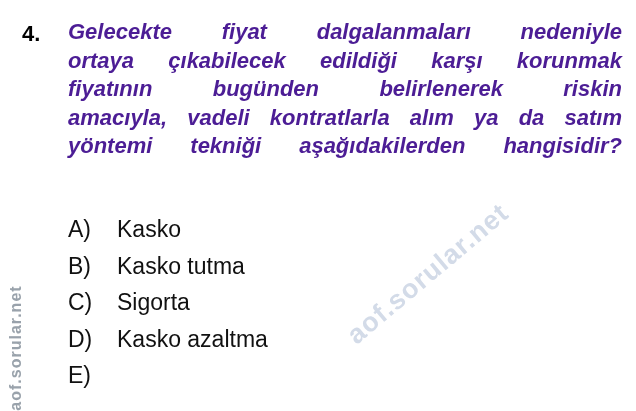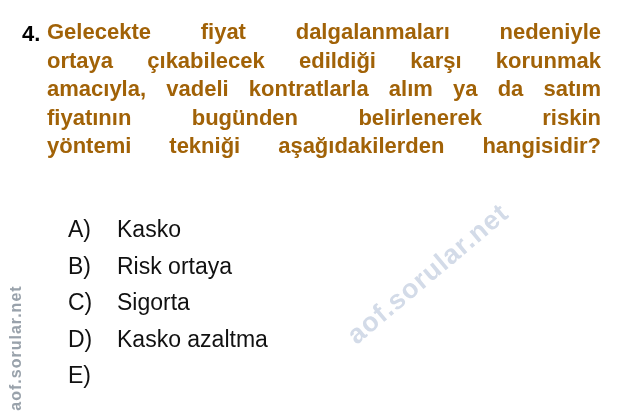--- a/index.html
+++ b/index.html
@@ -44,24 +44,25 @@
   .q-number {
     position: absolute;
     left: 22px;
     top: 21px;
     font-size: 22px;
     font-weight: bold;
     color: #000000;
   }
   .q-text {
     position: absolute;
-    left: 47px;
+    left: 68px;
     top: 18px;
     width: 554px;
-    color: #a16207;
+    color: #4c1d95;
+    font-style: italic;
   }
   .q-line {
     font-size: 22px;
     font-weight: bold;
     line-height: 28.5px;
     text-align: justify;
     text-align-last: justify;
     white-space: normal;
   }
 
@@ -94,33 +95,33 @@
 
   <div class="wm-diagonal" style="color: rgb(211, 219, 232);">aof.sorular.net</div>
 
   <div class="wm-side" style="color: rgb(153, 162, 171);">aof.sorular.net</div>
 
   <div class="q-number">4.</div>
 
   <div class="q-text">
     <div class="q-line">Gelecekte fiyat dalgalanmaları nedeniyle</div>
     <div class="q-line">ortaya çıkabilecek edildiği karşı korunmak</div>
+    <div class="q-line">fiyatının bugünden belirlenerek riskin</div>
     <div class="q-line">amacıyla, vadeli kontratlarla alım ya da satım</div>
-    <div class="q-line">fiyatının bugünden belirlenerek riskin</div>
     <div class="q-line">yöntemi tekniği aşağıdakilerden hangisidir?</div>
   </div>
 
   <div class="options">
     <div class="option-row">
       <span class="option-letter">A)</span>
       <span class="option-text">Kasko</span>
     </div>
     <div class="option-row">
       <span class="option-letter">B)</span>
-      <span class="option-text">Risk ortaya</span>
+      <span class="option-text">Kasko tutma</span>
     </div>
     <div class="option-row">
       <span class="option-letter">C)</span>
       <span class="option-text">Sigorta</span>
     </div>
     <div class="option-row">
       <span class="option-letter">D)</span>
       <span class="option-text">Kasko azaltma</span>
     </div>
     <div class="option-row">

